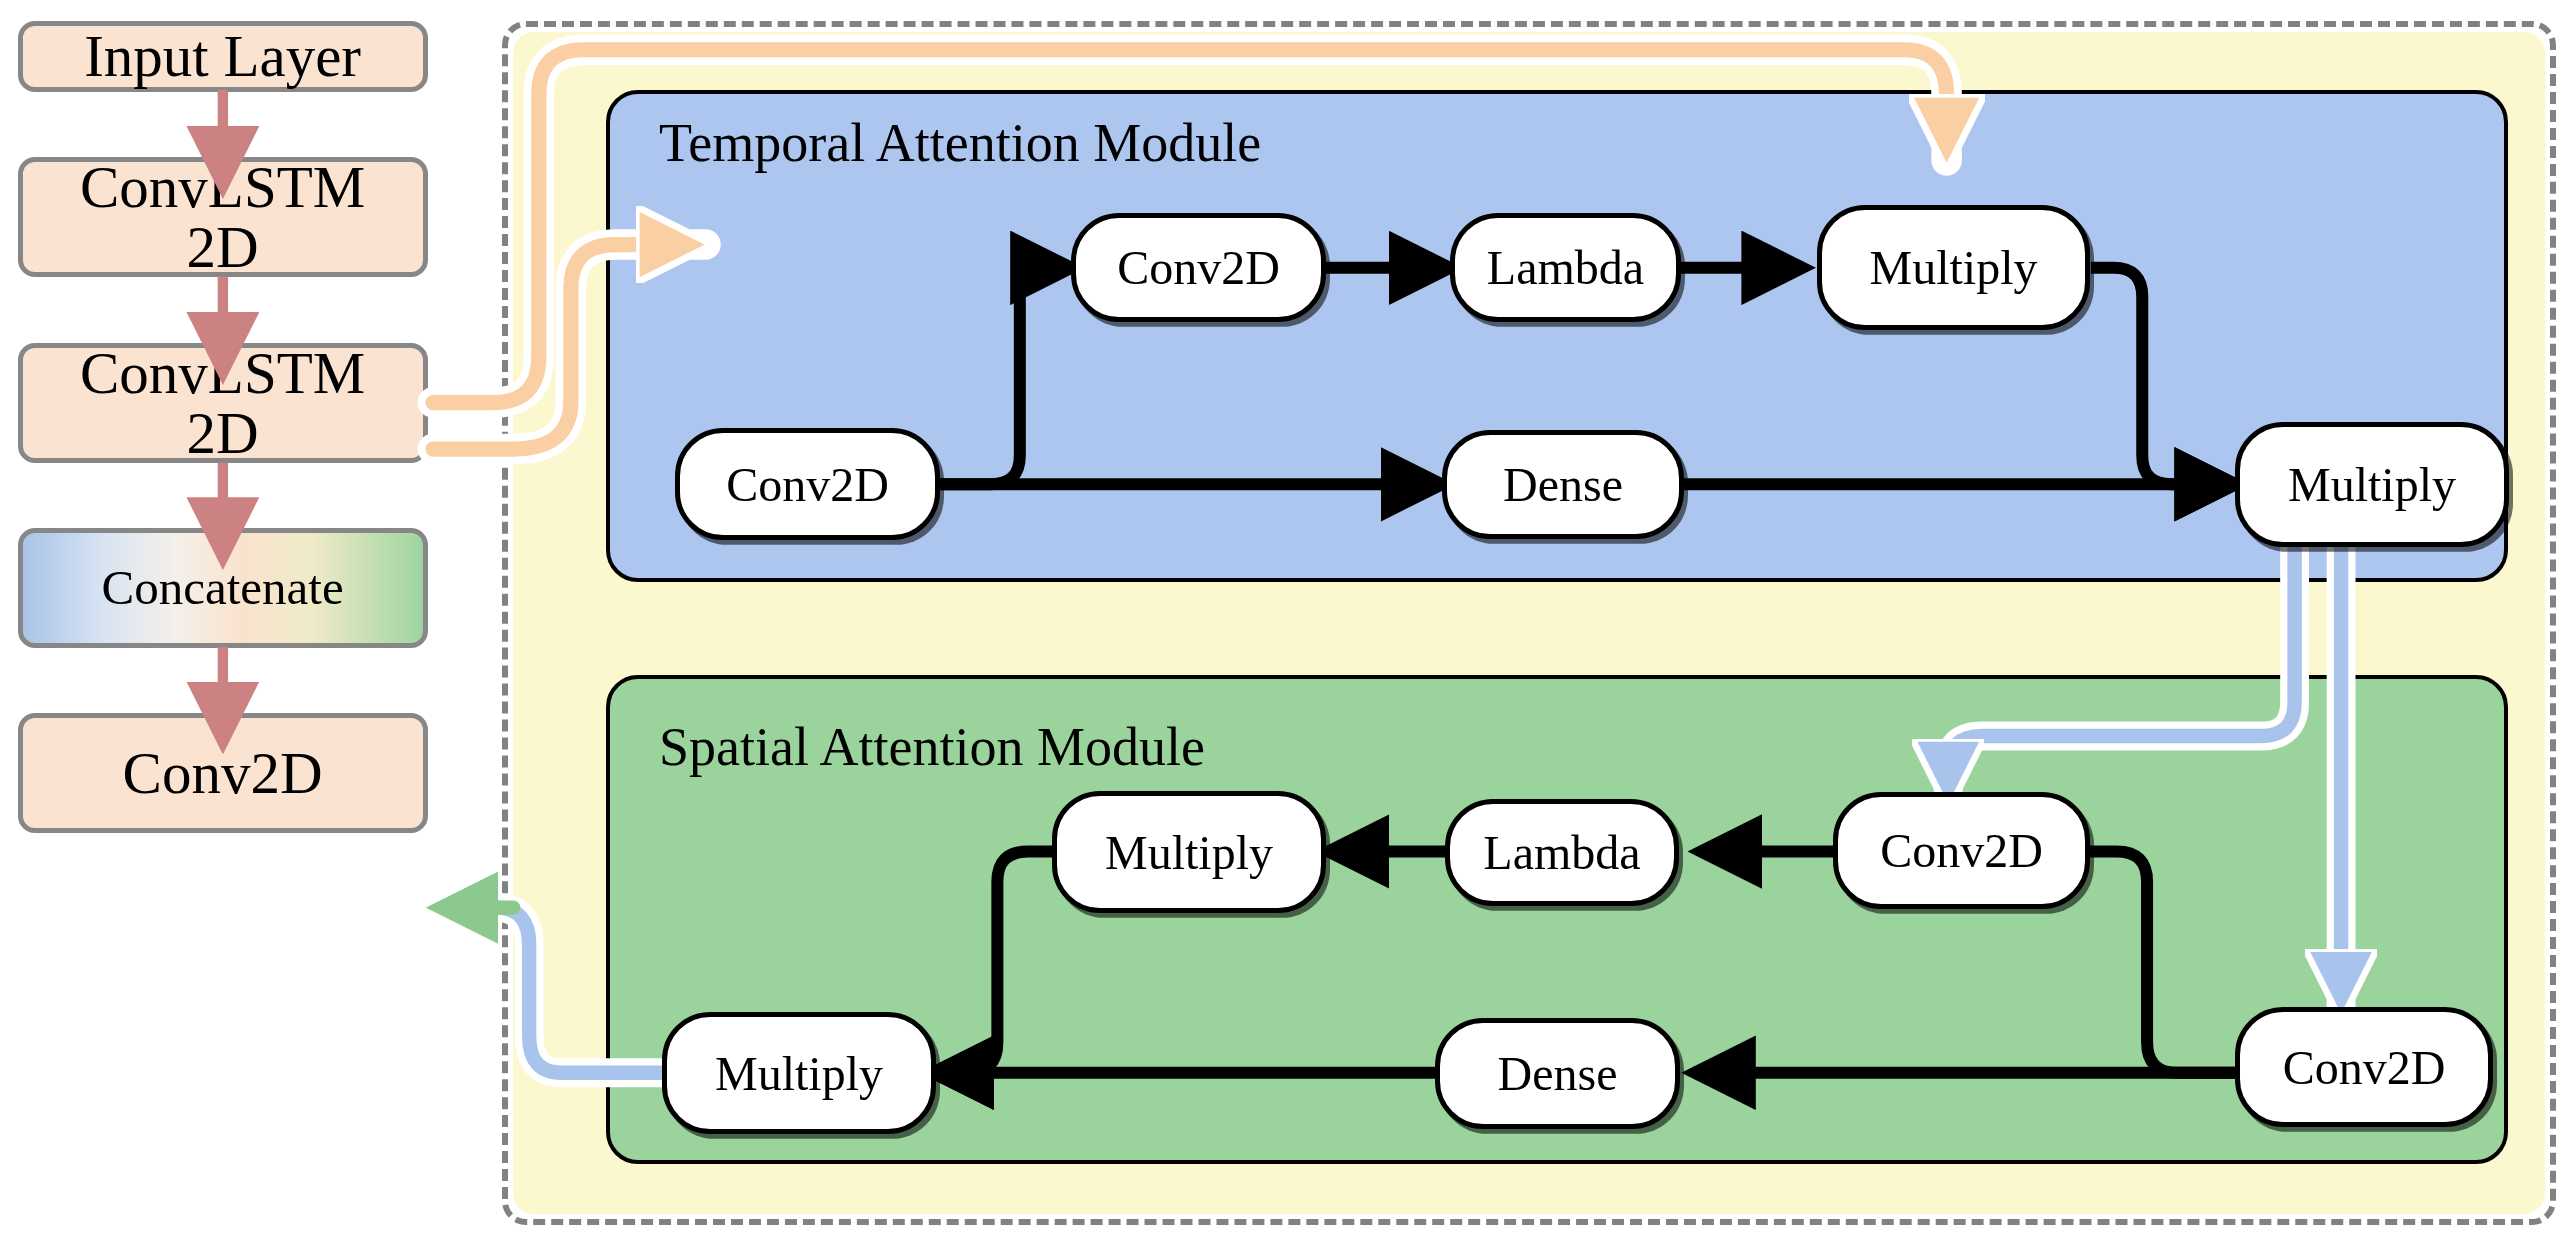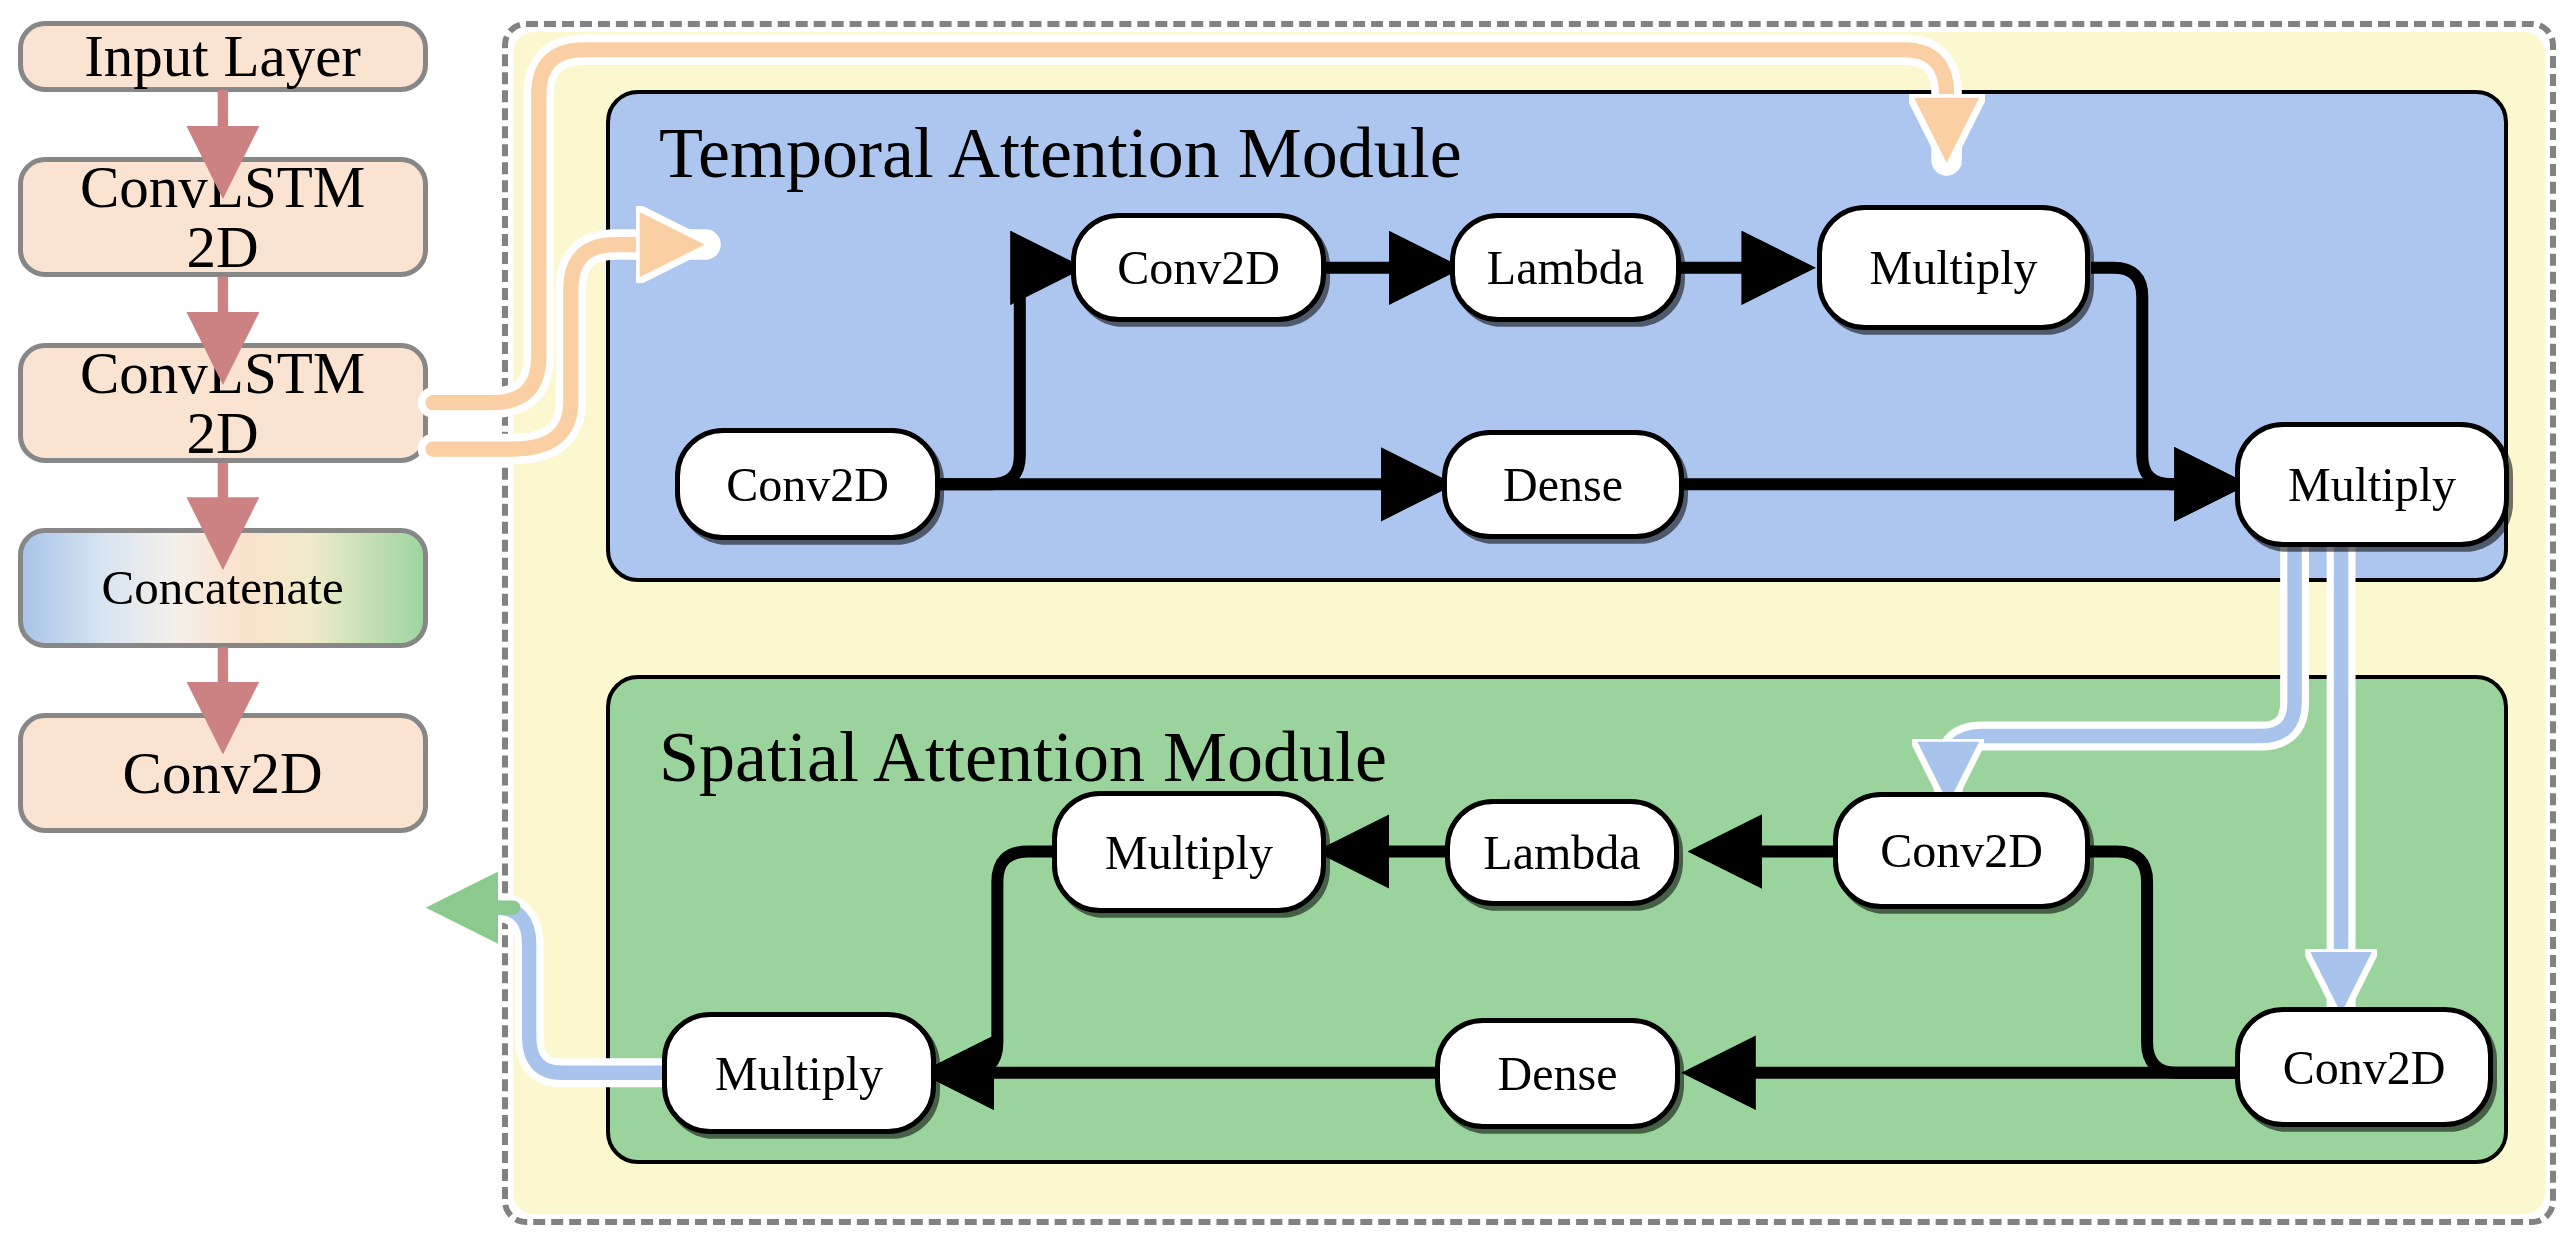--- a/index.html
+++ b/index.html
@@ -10,21 +10,21 @@
     font-family:"Liberation Serif","DejaVu Serif",serif;
     overflow:hidden;
   }
   svg.layer{position:absolute;left:0;top:0;width:2576px;height:1246px;}
 
   
   .lbox{
     position:absolute;
     background:#fae4d1;
     border:5.6px solid #878787;
-    border-radius:27px;
+    border-radius:17px;
     display:flex;align-items:center;justify-content:center;
     text-align:center;
     color:#000;
     font-size:59px;
     line-height:1.02;
     box-sizing:border-box;
     white-space:pre-line;
   }
   .lbox.concat{
     background:linear-gradient(90deg,#a8c4e8 0%,#d8e4f2 20%,#f4f0ea 38%,#fae2cd 55%,#f0ebc8 72%,#9ed5a0 100%);
@@ -66,21 +66,21 @@
     border:4.8px solid #000;
     border-radius:32px;
     box-sizing:border-box;
     z-index:1;
   }
   .panel.temporal{left:606px;top:90px;width:1902px;height:492px;background:#adc6ef;}
   .panel.spatial{left:606px;top:675px;width:1902px;height:489px;background:#9ad49c;}
   .panel-title{
     position:absolute;
     color:#000;
-    font-size:72px;
+    font-size:54px;
     z-index:4;
     white-space:nowrap;
   }
 </style>
 </head>
 <body>
 
 <div id="stage">
 
   <div class="outer-dash"></div>

